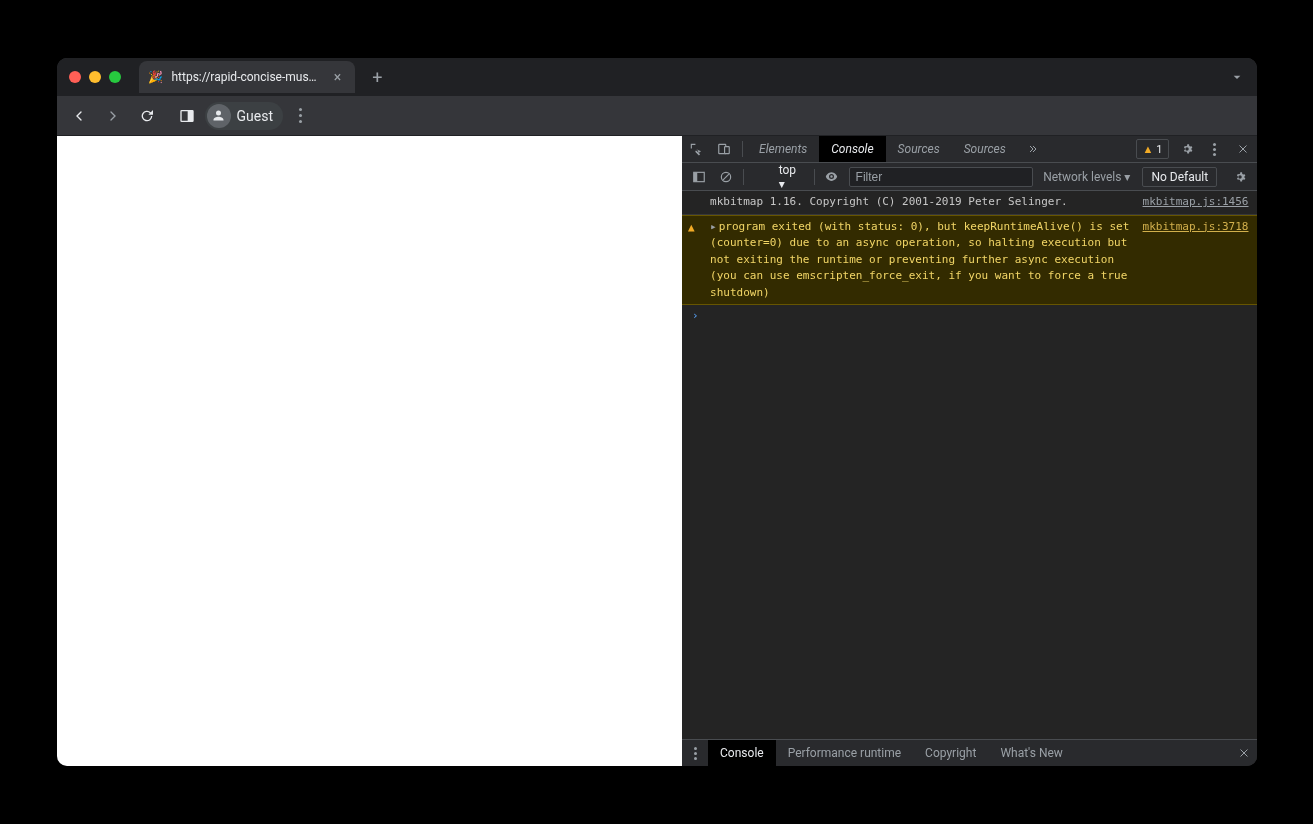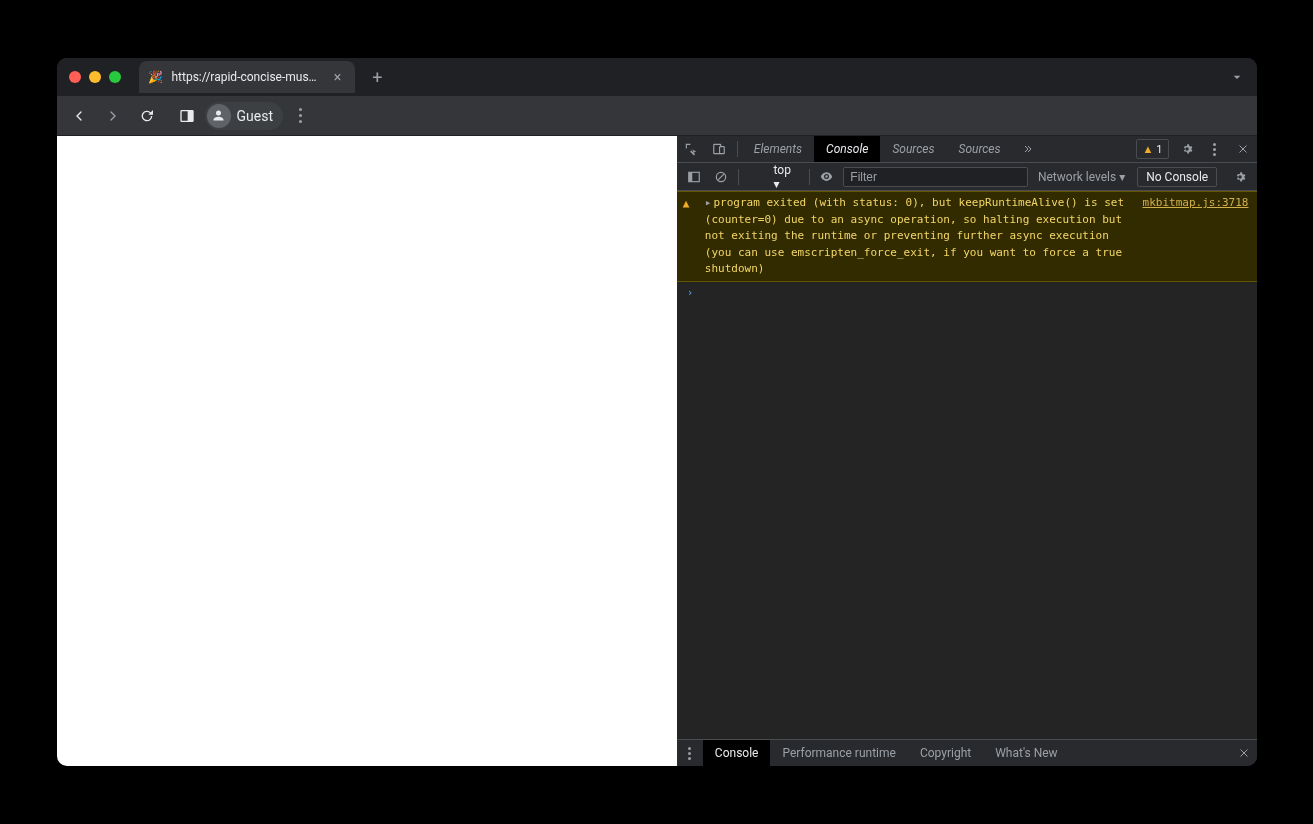--- a/index.html
+++ b/index.html
@@ -322,30 +322,34 @@
         <div class="sep" style="width:1px;background:#494c50;height:16px;"></div>
         <span class="ctx">top ▾</span>
         <div class="sep" style="width:1px;background:#494c50;height:16px;"></div>
         <div class="ctb-btn">
           <svg width="15" height="15" viewBox="0 0 24 24">
               <path fill="#9aa0a6" d="M12 5c-5 0-9 5-9 7s4 7 9 7 9-5 9-7-4-7-9-7zm0 11a4 4 0 1 1 0-8 4 4 0 0 1 0 8zm0-6a2 2 0 1 0 0 4 2 2 0 0 0 0-4z"></path>
             </svg>
         </div>
         <input class="filter-input" placeholder="Filter" style="">
         <span class="plain">Network levels ▾</span>
-        <span class="issues-box">No Console</span>
+        <span class="issues-box">No Default</span>
         <div class="spacer" style="flex:1"></div>
         <div class="ctb-btn">
           <svg width="14" height="14" viewBox="0 0 24 24">
               <path fill="#9aa0a6" d="M19.4 13l.6-1-.6-1 1.8-1.4-1.4-2.4-2.2.6a7 7 0 0 0-1.7-1L15.5 4h-3l-.4 2.3a7 7 0 0 0-1.7 1l-2.2-.6L6.8 9.6 8.6 11l-.6 1 .6 1-1.8 1.4 1.4 2.4 2.2-.6c.5.4 1.1.8 1.7 1l.4 2.3h3l.4-2.3a7 7 0 0 0 1.7-1l2.2.6 1.4-2.4L19.4 13zM12 15a3 3 0 1 1 0-6 3 3 0 0 1 0 6z"></path>
             </svg>
         </div>
       </div>
 
       <div class="console-body">
+        <div class="msg log">
+          <span class="text">mkbitmap 1.16. Copyright (C) 2001-2019 Peter Selinger.</span>
+          <span class="src">mkbitmap.js:1456</span>
+        </div>
         <div class="msg warning">
           <span class="wicon">▲</span>
           <span class="text"><span class="caret">▸</span><span>program exited (with status: 0), but keepRuntimeAlive() is set (counter=0) due to an async operation, so halting execution but not exiting the runtime or preventing further async execution (you can use emscripten_force_exit, if you want to force a true shutdown)</span></span>
           <span class="src">mkbitmap.js:3718</span>
         </div>
         <div class="prompt-line">›</div>
       </div>
 
       <div class="drawer">
         <div class="kb">

